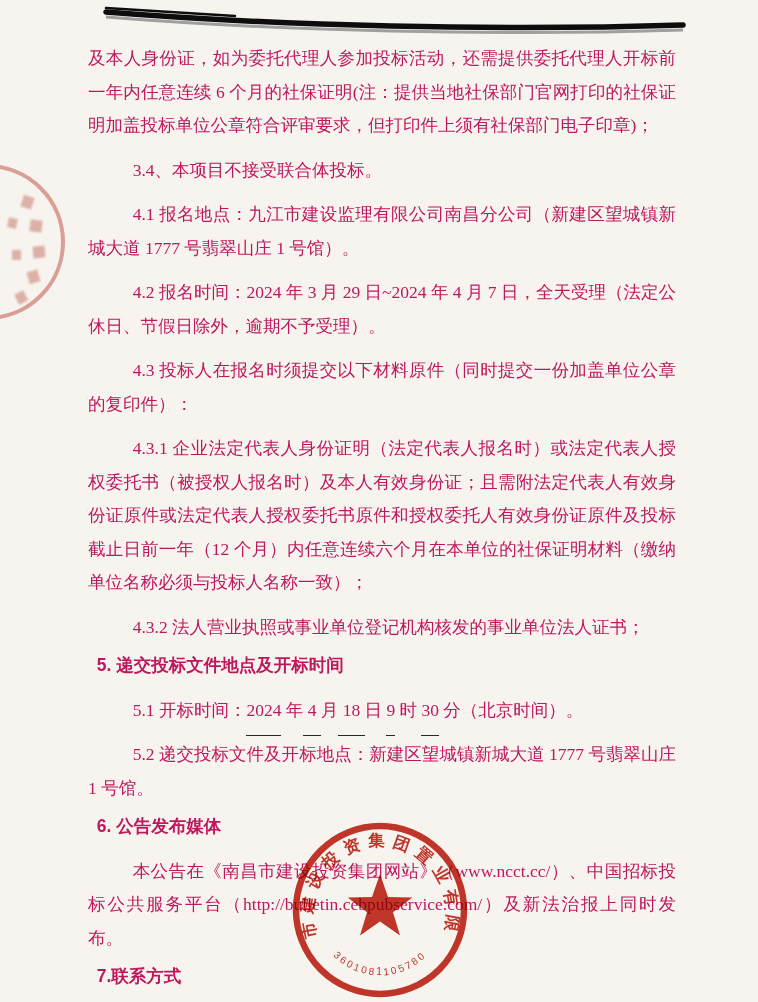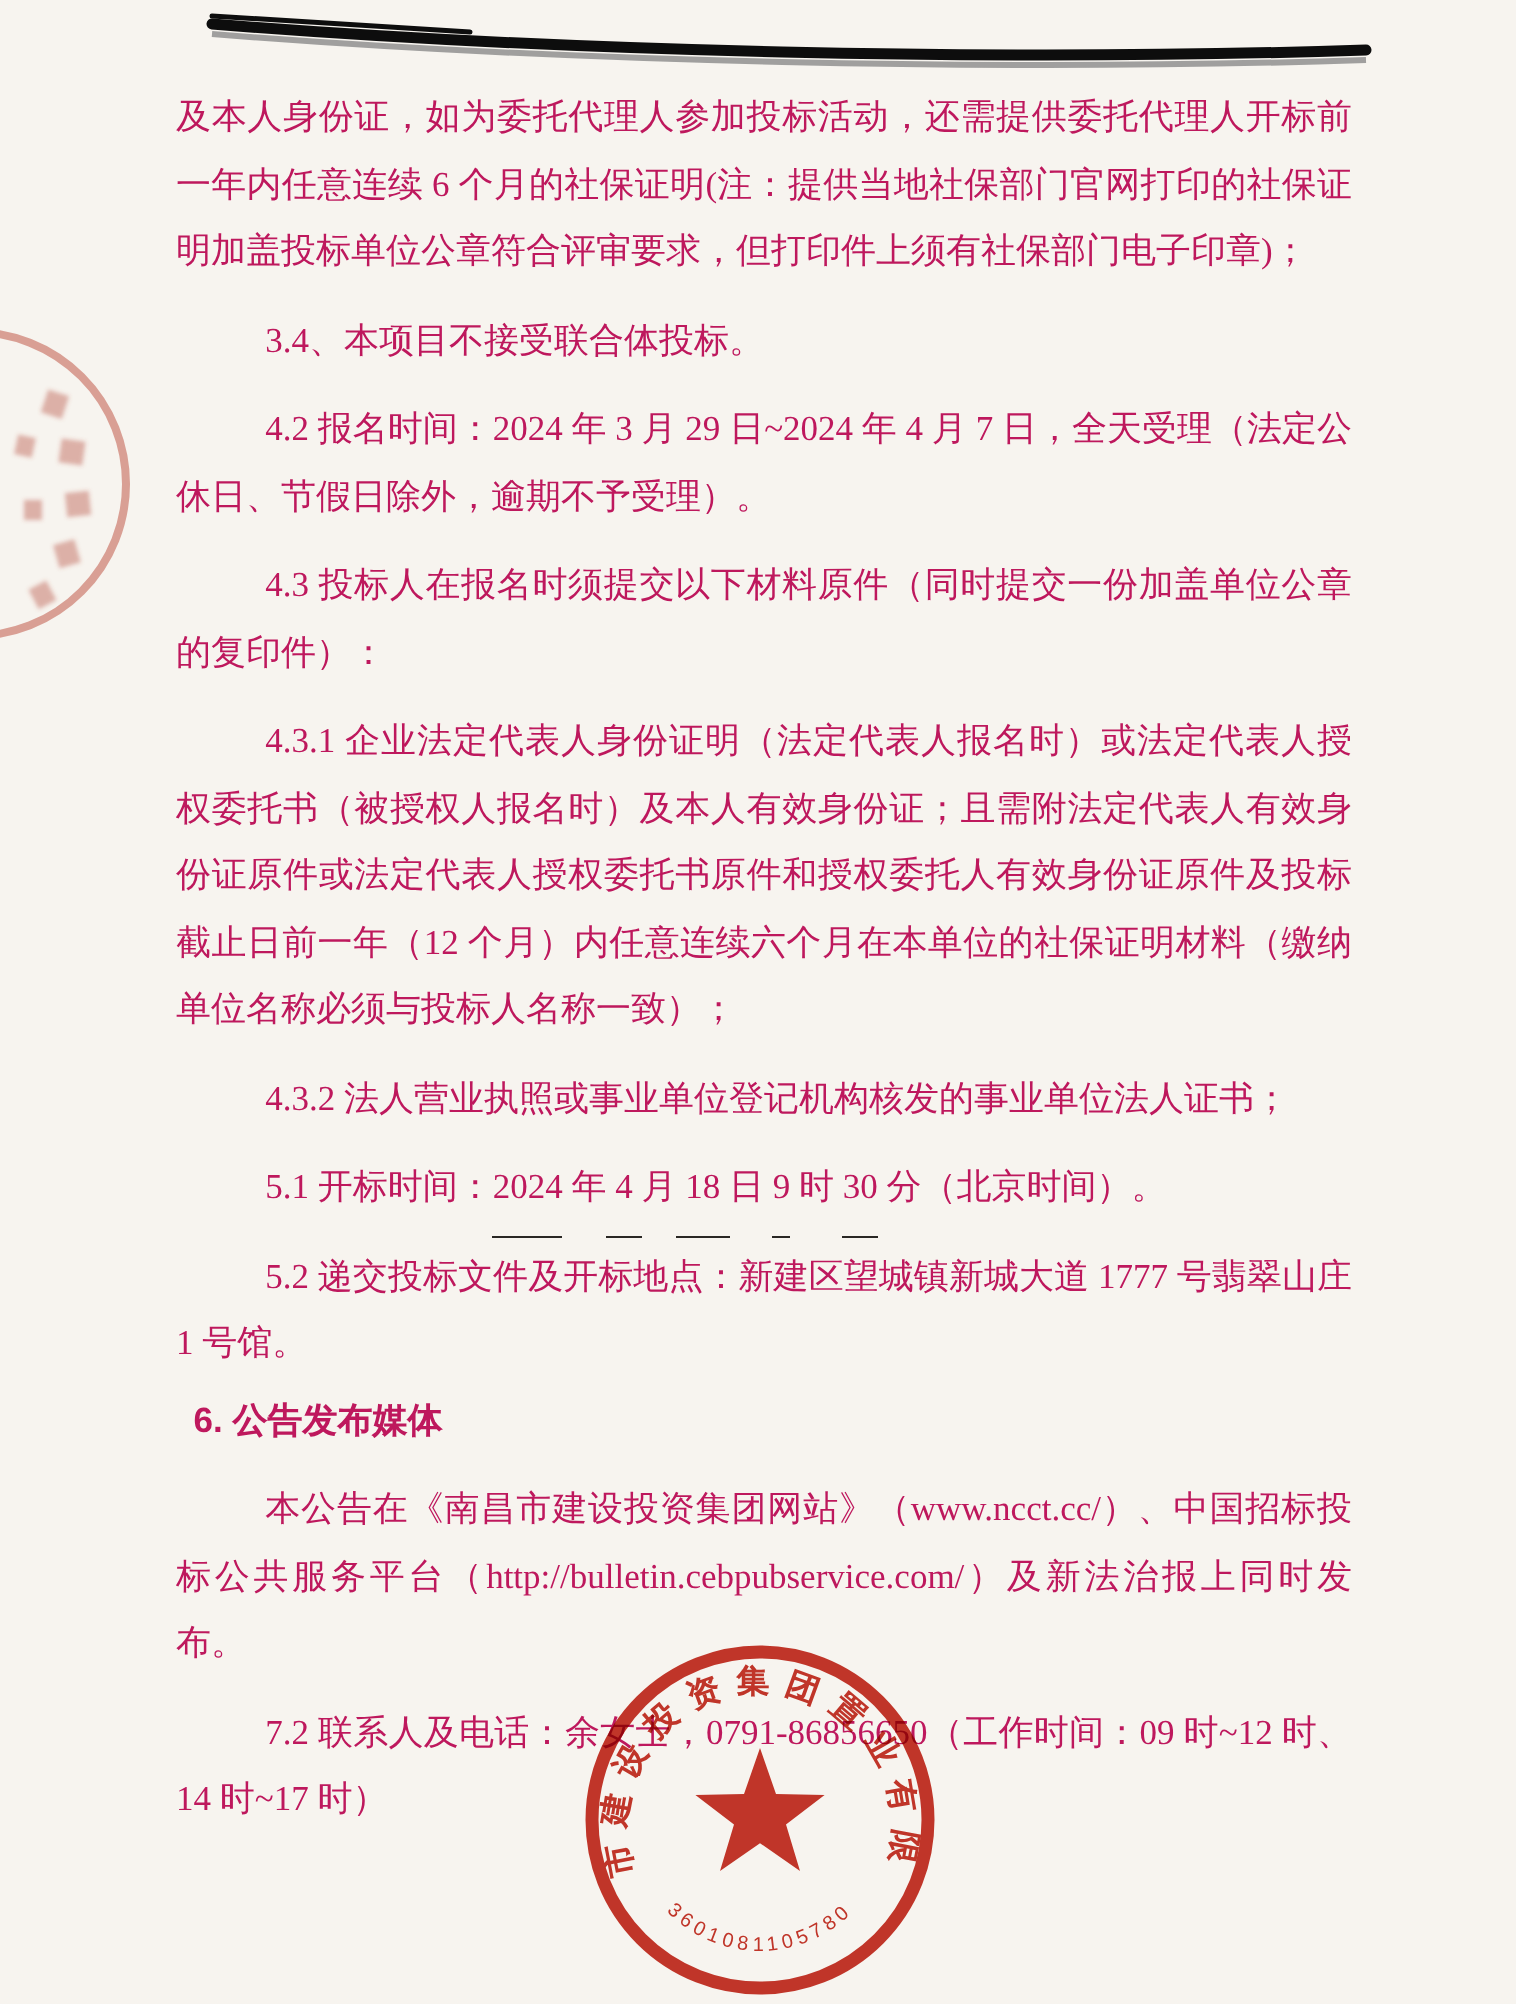--- a/index.html
+++ b/index.html
@@ -53,28 +53,31 @@
       <rect x="28" y="113" width="11" height="12" transform="rotate(-16 33 119)"></rect>
       <rect x="16" y="134" width="10" height="11" transform="rotate(-28 21 139)"></rect>
       <rect x="8" y="60" width="9" height="10" transform="rotate(12 12 65)"></rect>
       <rect x="12" y="92" width="9" height="10"></rect>
     </g>
   </svg>
 
   <div class="doc">
       <p class=""><span>及本人身份证，如为委托代理人参加投标活动，还需提供委托代理人开标前一年内任意连续 6 个月的社保证明(注：提供当地社保部门官网打印的社保证明加盖投标单位公章符合评审要求，但打印件上须有社保部门电子印章)；</span></p>
       <p class=" indent"><span>3.4、本项目不接受联合体投标。</span></p>
+      <p class=" indent"><span>4.1 报名地点：九江市建设监理有限公司南昌分公司（新建区望城镇新城大道 1777 号翡翠山庄 1 号馆）。</span></p>
       <p class=" indent"><span>4.2 报名时间：2024 年 3 月 29 日~2024 年 4 月 7 日，全天受理（法定公休日、节假日除外，逾期不予受理）。</span></p>
       <p class=" indent"><span>4.3 投标人在报名时须提交以下材料原件（同时提交一份加盖单位公章的复印件）：</span></p>
       <p class=" indent"><span>4.3.1 企业法定代表人身份证明（法定代表人报名时）或法定代表人授权委托书（被授权人报名时）及本人有效身份证；且需附法定代表人有效身份证原件或法定代表人授权委托书原件和授权委托人有效身份证原件及投标截止日前一年（12 个月）内任意连续六个月在本单位的社保证明材料（缴纳单位名称必须与投标人名称一致）；</span></p>
       <p class=" indent"><span>4.3.2 法人营业执照或事业单位登记机构核发的事业单位法人证书；</span></p>
+      <p class="heading"><span>5. 递交投标文件地点及开标时间</span></p>
       <p class=" indent"><span>5.1 开标时间：</span><span class="u">2024</span><span> 年</span><span class="u"> 4 </span><span>月</span><span class="u"> 18 </span><span>日 </span><span class="u">9</span><span> 时 </span><span class="u">30</span><span> 分（北京时间）。</span></p>
       <p class=" indent"><span>5.2 递交投标文件及开标地点：新建区望城镇新城大道 1777 号翡翠山庄 1 号馆。</span></p>
       <p class="heading"><span>6. 公告发布媒体</span></p>
       <p class=" indent"><span>本公告在《南昌市建设投资集团网站》（www.ncct.cc/）、中国招标投标公共服务平台（http://bulletin.cebpubservice.com/）及新法治报上同时发布。</span></p>
+      <p class="heading"><span>7.联系方式</span></p>
       <p class=" indent"><span>7.2 联系人及电话：余女士，0791-86856650（工作时间：09 时~12 时、14 时~17 时）</span></p>
     </div>
 
   <svg class="company-seal" width="190" height="190" viewBox="-95 -95 190 190">
     <circle r="84" fill="none" stroke="#c2271a" stroke-width="6.5"></circle>
     <path id="sealTopArc" d="M -63,26 A 67,67 0 1 1 63,26" fill="none"></path>
     <path id="sealBottomArc" d="M -50,42 A 65,65 0 0 0 50,42" fill="none"></path>
     <text fill="#c2271a" font-size="16.5" font-weight="bold" font-family="&quot;Liberation Sans&quot;,&quot;DejaVu Sans&quot;,sans-serif" letter-spacing="7">
       <textPath href="#sealTopArc" startOffset="50%" text-anchor="middle">南昌市建设投资集团置业有限公司</textPath>
     </text>

